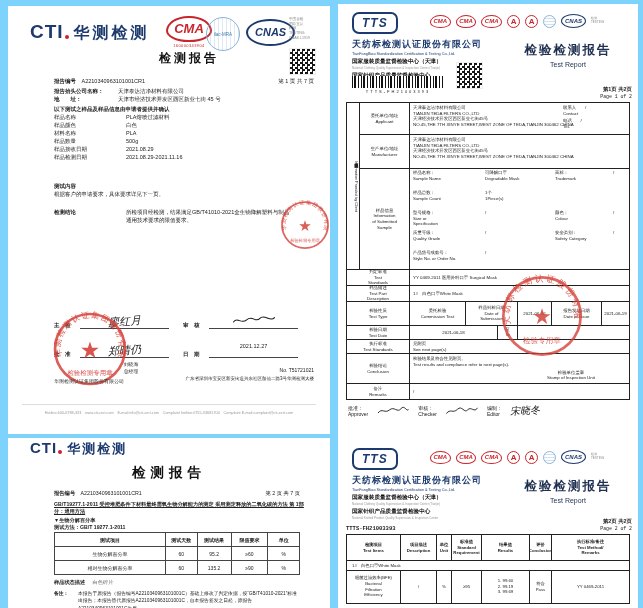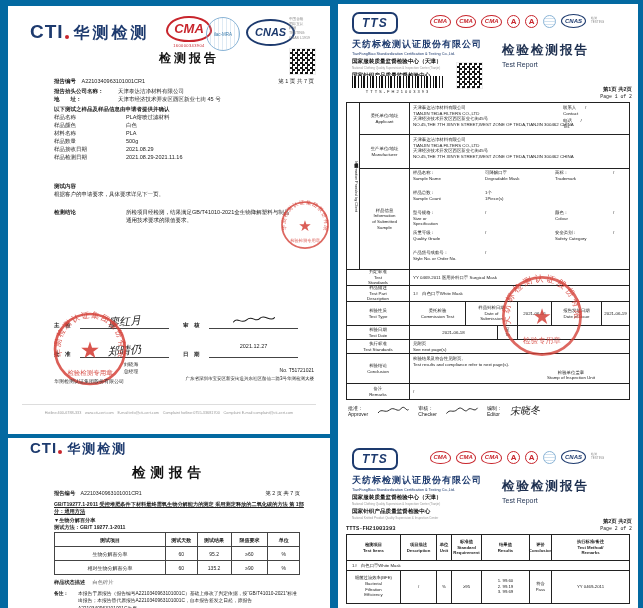--- a/index.html
+++ b/index.html
@@ -1,17 +1,17 @@
 <!DOCTYPE html>
 <html><head>
 <meta charset="utf-8">
 <style>
 *{margin:0;padding:0;box-sizing:border-box}
 body{background:#fff}
-.canvas{position:relative;width:643px;height:608px;background:#0369a1;overflow:hidden;
+.canvas{position:relative;width:643px;height:608px;background:#7dd3fc;overflow:hidden;
   font-family:"Liberation Sans","DejaVu Sans",sans-serif;color:#222}
 .doc{position:absolute;background:#fff}
 .pre{white-space:pre-line}
 .r{display:flex}
 .b{font-weight:bold}
 .abs{position:absolute}
 
 .cti-logo{display:flex;align-items:baseline;gap:5px}
 .cti-mark{font-weight:bold;color:#1d3a6e;font-size:19px;letter-spacing:1px;position:relative;line-height:1}
 .cti-mark .dot{position:absolute;right:0;top:-3px;width:4px;height:4px;border-radius:50%;background:#c8252c}
@@ -88,21 +88,21 @@
   font-size:8px;display:flex;align-items:center;justify-content:center;flex:none}
 .m-ilac{width:13px;height:13px;border:1.2px solid #8ab4d6;border-radius:50%;flex:none;
   background:repeating-linear-gradient(0deg,transparent 0 2px,rgba(138,180,214,.4) 2px 3px)}
 .m-cnas{border:1.5px solid #1d3a6e;border-radius:50%;color:#1d3a6e;font-weight:bold;font-style:italic;
   font-size:6px;line-height:1;padding:3px 3px}
 .m-side{font-size:3px;color:#888;line-height:1.25}
 .tts-coy-cn{margin-top:4px;font-weight:bold;color:#1d3a6e;font-size:9px;letter-spacing:1px}
 .tts-coy-en{font-size:3.8px;color:#1d3a6e;margin-top:1px}
 .tts-center-cn{font-size:5.6px;font-weight:bold;color:#111;margin-top:2px}
 .tts-center-en{font-size:3px;color:#999}
-.tts-title{position:absolute;right:16px;top:30px;width:112px;}
+.tts-title{position:absolute;right:6px;top:30px;width:112px;text-align:center}
 .tts-title-cn{font-size:12.5px;font-weight:bold;letter-spacing:2px;color:#1e3050;font-family:"Liberation Serif",serif}
 .tts-title-en{font-size:7px;color:#1e3050;margin-top:2px}
 
 .d2-barcode{position:absolute;left:14px;top:72px;width:92px}
 .d2-barcode .bars{height:12px}
 .d2-barcode .num{font-size:4px;letter-spacing:2px;text-align:center;margin-top:1px}
 .d2-qr{position:absolute;left:118px;top:58px;width:27px;height:27px}
 .pageinfo{font-size:5.4px;font-weight:bold;text-align:right;line-height:1.4}
 .pageinfo .en{font-weight:normal;font-family:"Liberation Mono",monospace;font-size:4.8px}
 .d2-pageinfo{position:absolute;right:6px;top:82px}

